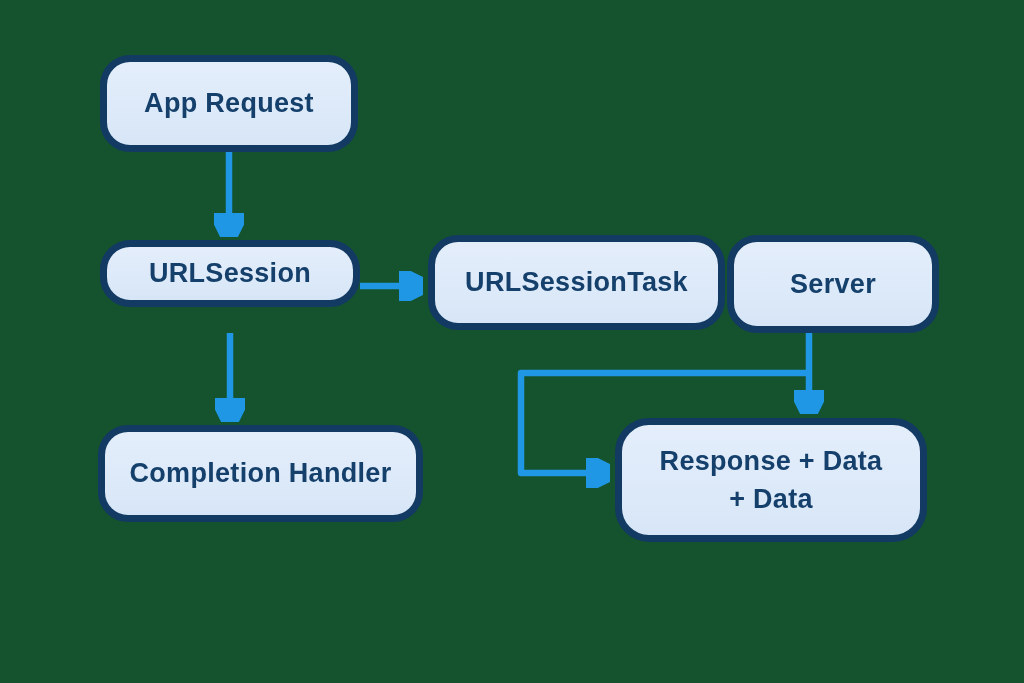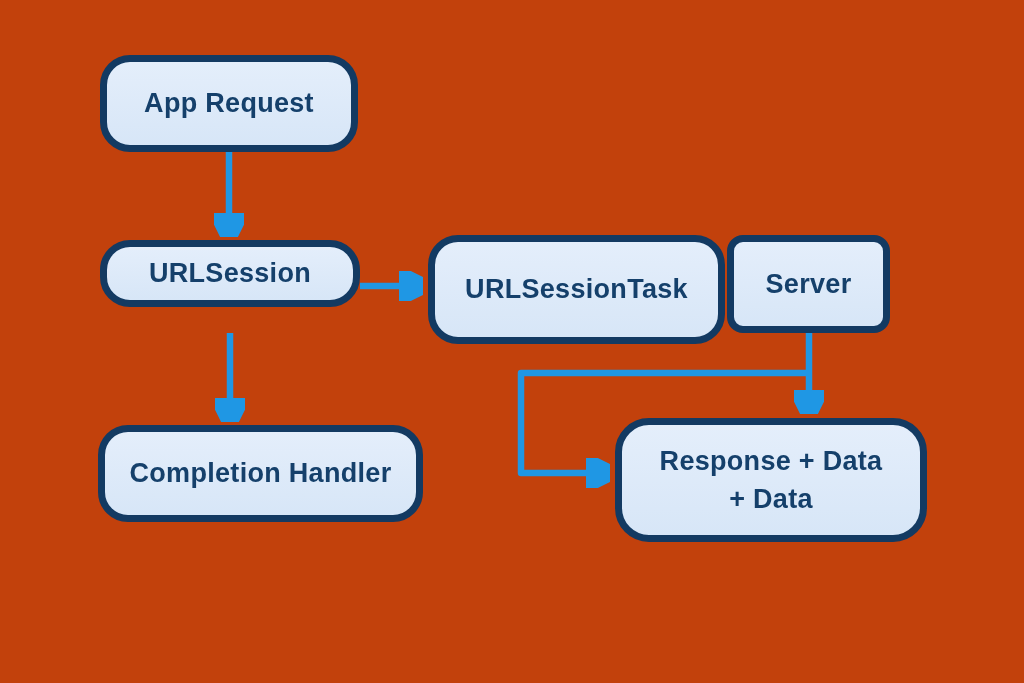--- a/index.html
+++ b/index.html
@@ -5,42 +5,42 @@
   html, body {
     margin: 0;
     padding: 0;
     background: #fdfdfd;
     font-family: "Liberation Sans", "DejaVu Sans", sans-serif;
   }
   #canvas {
     position: relative;
     width: 1024px;
     height: 683px;
-    background: #c2410c;
+    background: #14532d;
     overflow: hidden;
   }
   .node {
     position: absolute;
     box-sizing: border-box;
     border: 7px solid #133a62;
     border-radius: 30px;
     background: linear-gradient(180deg, #e4eefb 0%, #d7e6f7 100%);
     display: flex;
     align-items: center;
     justify-content: center;
     text-align: center;
     font-weight: bold;
     font-size: 27px;
     color: #15406b;
     letter-spacing: 0.3px;
   }
   .n-app        { left: 100px; top: 55px;  width: 258px; height: 97px; }
   .n-session    { left: 100px; top: 240px; width: 260px; height: 67px; }
-  .n-task       { left: 428px; top: 235px; width: 297px; height: 109px; }
-  .n-server     { left: 727px; top: 235px; width: 163px; height: 98px; border-radius: 16px; }
+  .n-task       { left: 428px; top: 235px; width: 297px; height: 95px; }
+  .n-server     { left: 727px; top: 235px; width: 212px; height: 98px; }
   .n-completion { left: 98px;  top: 425px; width: 325px; height: 97px; align-items: center; }
   .n-response   { left: 615px; top: 418px; width: 312px; height: 124px;
                   border-radius: 34px; flex-direction: column; }
   .n-response .line { display: block; line-height: 38px; }
   #edges {
     position: absolute;
     left: 0; top: 0;
     width: 1024px;
     height: 683px;
     pointer-events: none;

